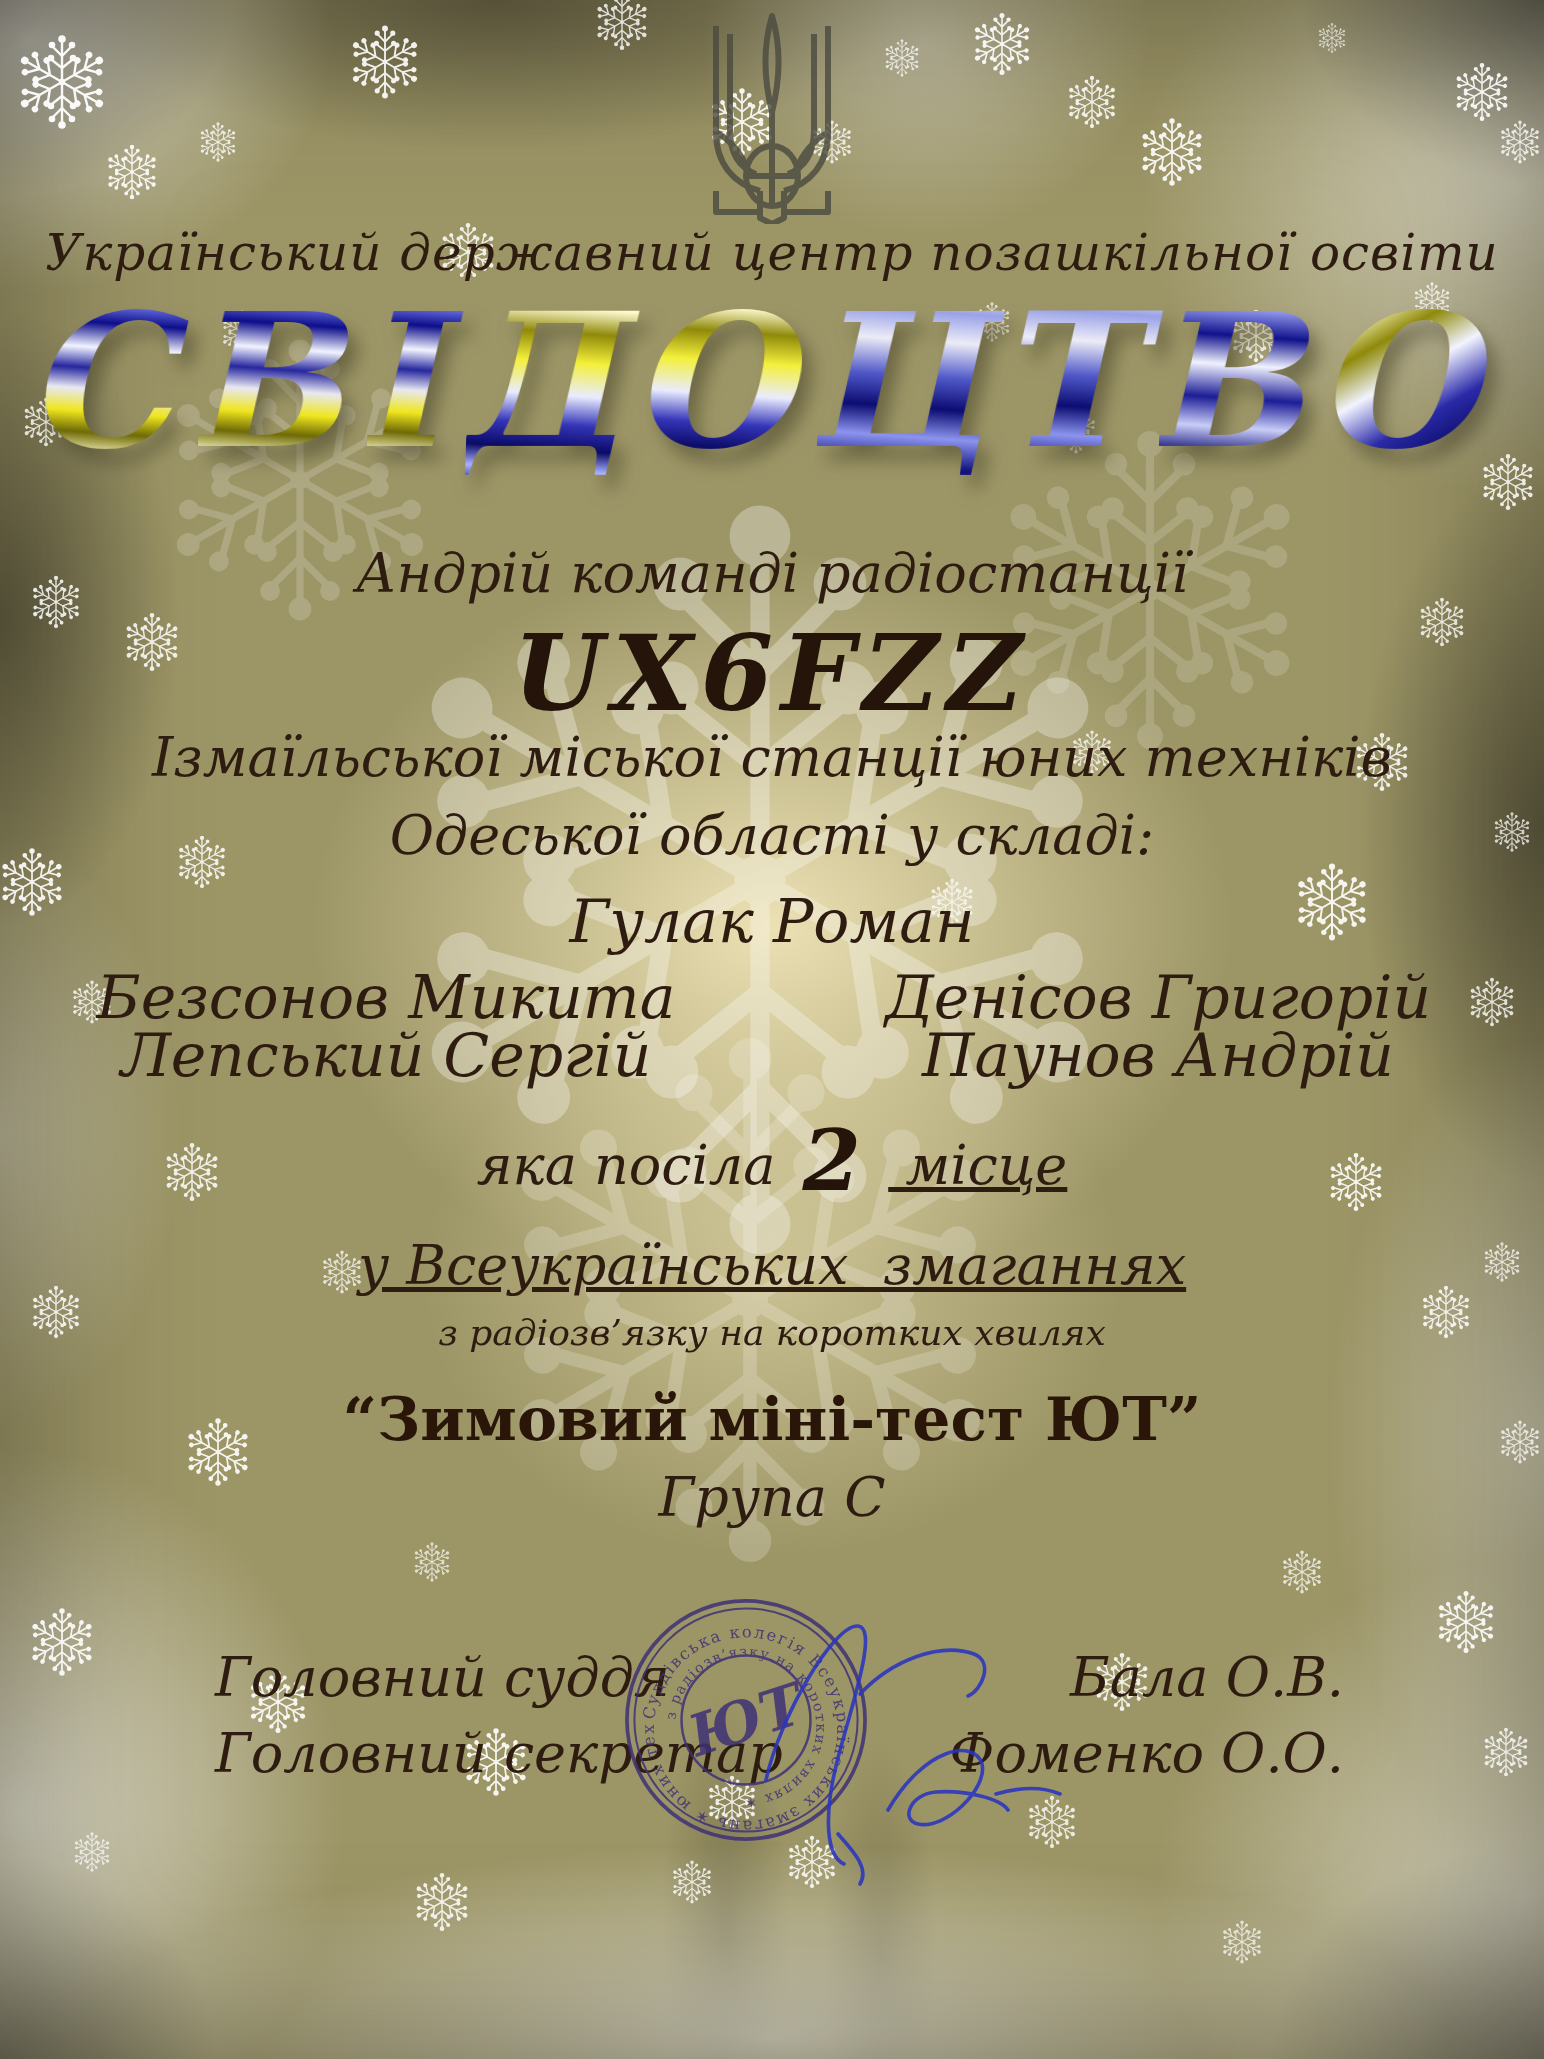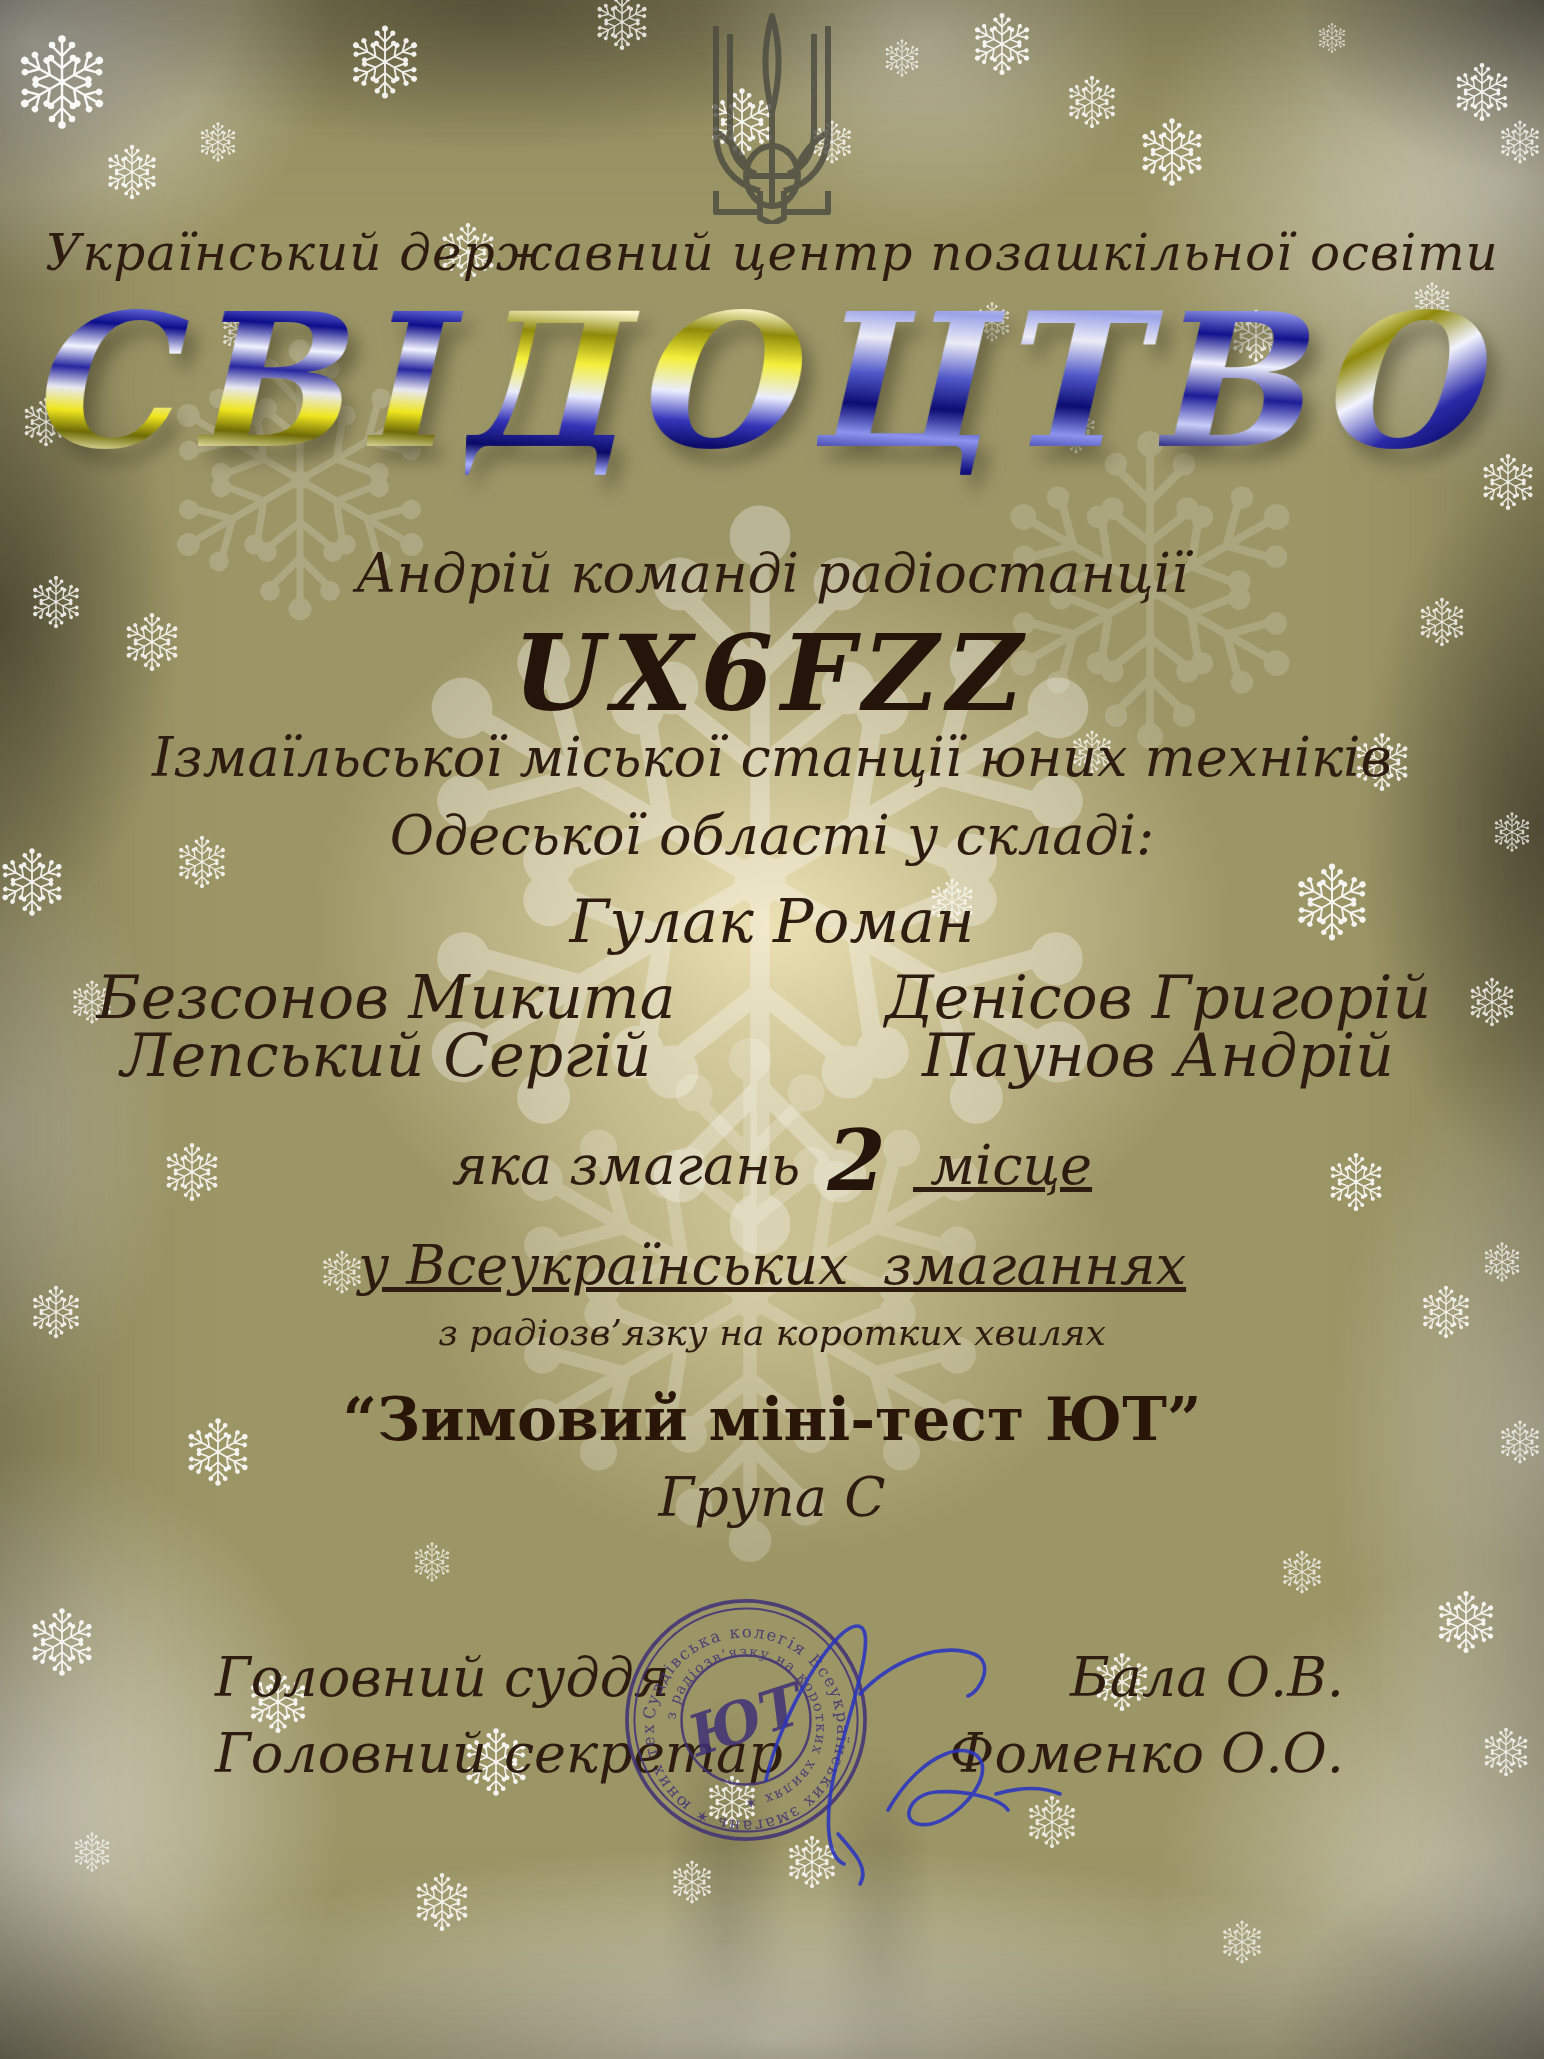--- a/index.html
+++ b/index.html
@@ -211,21 +211,21 @@
   <div class="abs ital member-row mr2 two-cols">
     <span>Безсонов Микита</span>
     <span>Денісов Григорій</span>
   </div>
   <div class="abs ital member-row mr3 two-cols">
     <span>Лепський Сергій</span>
     <span>Паунов Андрій</span>
   </div>
 
   <div class="abs ital result-line">
-    <span>яка змагань</span>
+    <span>яка посіла</span>
     <span class="place-num">2</span>
     <span class="keep-space"> місце</span>
   </div>
 
   <div class="abs ital comp1 keep-space">у Всеукраїнських  змаганнях</div>
   <div class="abs ital comp2">з радіозв’язку на коротких хвилях</div>
   <div class="abs comp-name">“Зимовий міні-тест ЮТ”</div>
   <div class="abs ital group-line">Група С</div>
 
   <div class="abs ital sign-row sr1">

